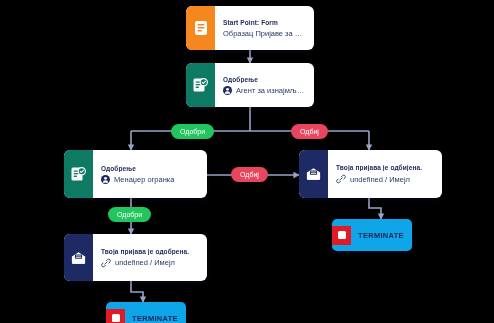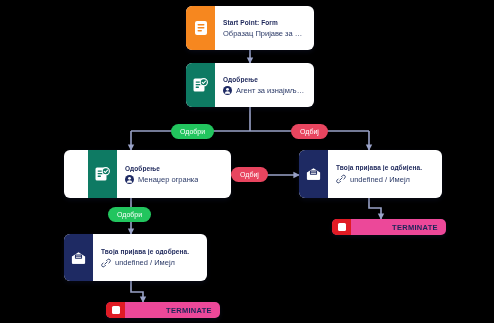--- a/index.html
+++ b/index.html
@@ -93,27 +93,26 @@
     z-index: 6;
   }
   .badge-approve { background: #22c55e; }
   .badge-reject  { background: #e8455f; }
 
   
   .terminate {
     position: absolute;
     display: flex;
     align-items: center;
-    background: #ec4899;
+    background: #0ea5e9;
     border-radius: 5px;
     box-shadow: 0 2px 4px rgba(24,32,72,0.3);
     overflow: hidden;
-    height: 16px;
+    height: 32px;
     z-index: 5;
-    gap: 34px;
   }
   .terminate-icon {
     width: 19px;
     height: 19px;
     flex: 0 0 19px;
     background: #e01b24;
     display: flex;
     align-items: center;
     justify-content: center;
   }
@@ -206,21 +205,21 @@
         </span>
         <span class="node-sub-text">Агент за изнајмљива...</span>
       </div>
     </div>
   </div>
 
   <div class="badge badge-approve" style="left:171px; top:124px;">Одобри</div>
 
   <div class="badge badge-reject" style="left:291px; top:124px;">Одбиј</div>
 
-  <div class="node" style="left:64px; top:150px; width:143px; height:48px;padding-left:24px;">
+  <div class="node" style="left:64px; top:150px; width:143px; height:48px;">
     <div class="node-icon icon-green">
       <svg width="15" height="16" viewBox="0 0 15 16" aria-hidden="true">
         <path d="M2 1.5 h8 a1.5 1.5 0 0 1 1.5 1.5 v10 a1.5 1.5 0 0 1 -1.5 1.5 h-8 a1.5 1.5 0 0 1 -1.5 -1.5 v-10 a1.5 1.5 0 0 1 1.5 -1.5 z" fill="#ffffff"></path>
         <rect x="2.6" y="4.4" width="5" height="1.3" rx="0.6" fill="#0e7a63"></rect>
         <rect x="2.6" y="7" width="5" height="1.3" rx="0.6" fill="#0e7a63"></rect>
         <rect x="2.6" y="9.6" width="3.4" height="1.3" rx="0.6" fill="#0e7a63"></rect>
         <circle cx="10.8" cy="5.2" r="3.6" fill="#0e7a63" stroke="#ffffff" stroke-width="1.1"></circle>
         <path d="M9.2 5.3 l1.2 1.2 l2.1 -2.3" fill="none" stroke="#ffffff" stroke-width="1.1" stroke-linecap="round" stroke-linejoin="round"></path>
       </svg>
     </div>

